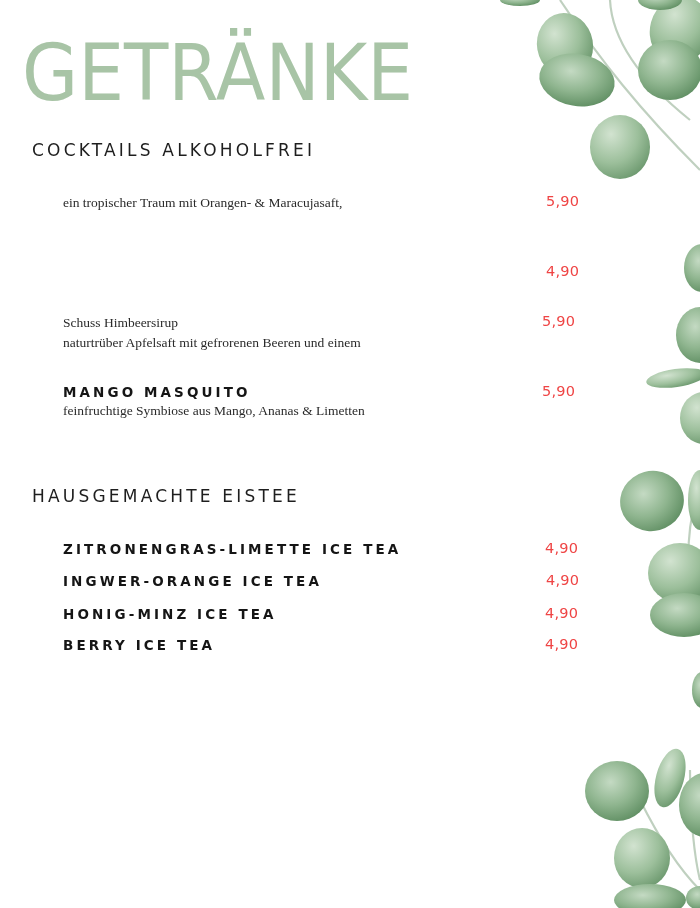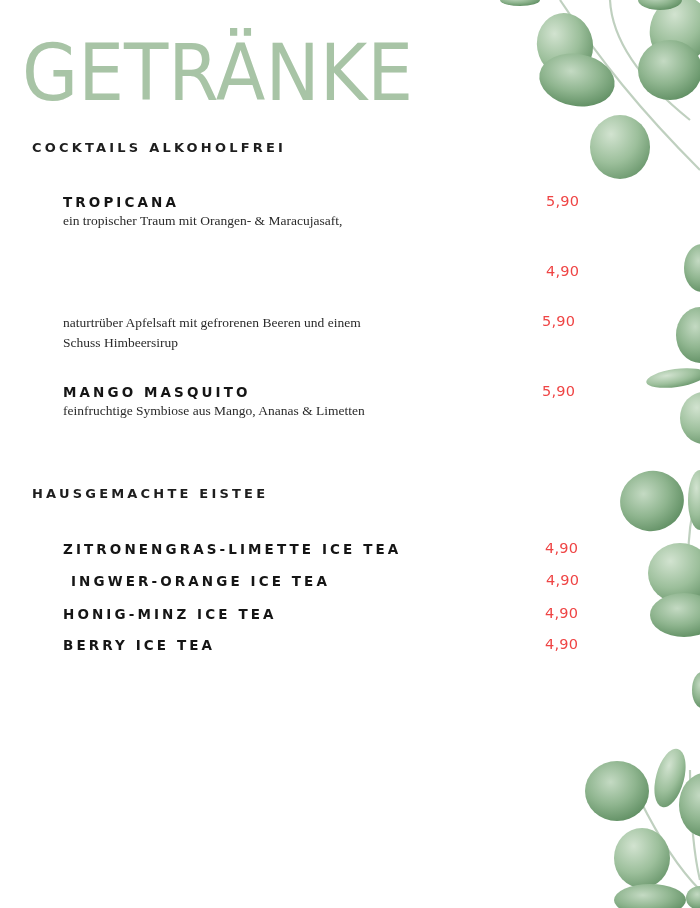--- a/index.html
+++ b/index.html
@@ -12,21 +12,21 @@
   .title {
     position: absolute; left: 22px; top: 28px;
     font-family: "DejaVu Sans", sans-serif;
     font-weight: 400; font-size: 78px; line-height: 90px;
     color: #a8c4a6; letter-spacing: 0px;
     transform: scaleX(0.93); transform-origin: left top;
   }
   .section-title {
     position: absolute; left: 32px;
     font-family: "DejaVu Sans", sans-serif;
-    font-weight: 700; font-size: 13px; letter-spacing: 3.2px;
+    font-weight: 400; font-size: 17px; letter-spacing: 3.2px;
     color: #1e1e1e;
   }
   .item { position: absolute; left: 63px; width: 520px; }
   .item-name {
     font-family: "DejaVu Sans", sans-serif; font-weight: 700;
     font-size: 13.5px; letter-spacing: 3.1px; color: #151515;
     line-height: 18px;
   }
   .item-desc {
     font-family: Liberation Serif, serif; font-size: 13.5px;
@@ -88,49 +88,48 @@
   <ellipse cx="642" cy="858" rx="28" ry="30" fill="url(#lg2)"></ellipse>
   <ellipse cx="650" cy="900" rx="36" ry="16" fill="url(#lg1)"></ellipse>
   <ellipse cx="700" cy="898" rx="14" ry="12" fill="url(#lg1)"></ellipse>
 </svg>
 
 <div class="title">GETRÄNKE</div>
 
 <div class="section-title" style="top:140px;">COCKTAILS ALKOHOLFREI</div>
 
 <div class="item" style="top:193px;">
-  <div class="item-name">TROPICANA</div>
   <div class="item-desc">ein tropischer Traum mit Orangen- &amp; Maracujasaft,</div>
 </div>
 <div class="price" style="left:546px; top:193px;">5,90</div>
 
 <div class="item" style="top:263px;">
 </div>
 <div class="price" style="left:546px; top:263px;">4,90</div>
 
 <div class="item" style="top:313px;">
+  <div class="item-desc">Schuss Himbeersirup</div>
   <div class="item-desc">naturtrüber Apfelsaft mit gefrorenen Beeren und einem</div>
-  <div class="item-desc">Schuss Himbeersirup</div>
 </div>
 <div class="price" style="left:542px; top:313px;">5,90</div>
 
 <div class="item" style="top:383px;">
   <div class="item-name">MANGO MASQUITO</div>
   <div class="item-desc">feinfruchtige Symbiose aus Mango, Ananas &amp; Limetten</div>
 </div>
 <div class="price" style="left:542px; top:383px;">5,90</div>
 
 <div class="section-title" style="top:486px;">HAUSGEMACHTE EISTEE</div>
 
 <div class="item" style="top:540px;">
   <div class="item-name">ZITRONENGRAS-LIMETTE ICE TEA</div>
 </div>
 <div class="price" style="left:545px; top:540px;">4,90</div>
 
-<div class="item" style="top:572px;margin-left:8px;">
+<div class="item" style="top:572px;">
   <div class="item-name">INGWER-ORANGE ICE TEA</div>
 </div>
 <div class="price" style="left:546px; top:572px;">4,90</div>
 
 <div class="item" style="top:605px;">
   <div class="item-name">HONIG-MINZ ICE TEA</div>
 </div>
 <div class="price" style="left:545px; top:605px;">4,90</div>
 
 <div class="item" style="top:636px;">

